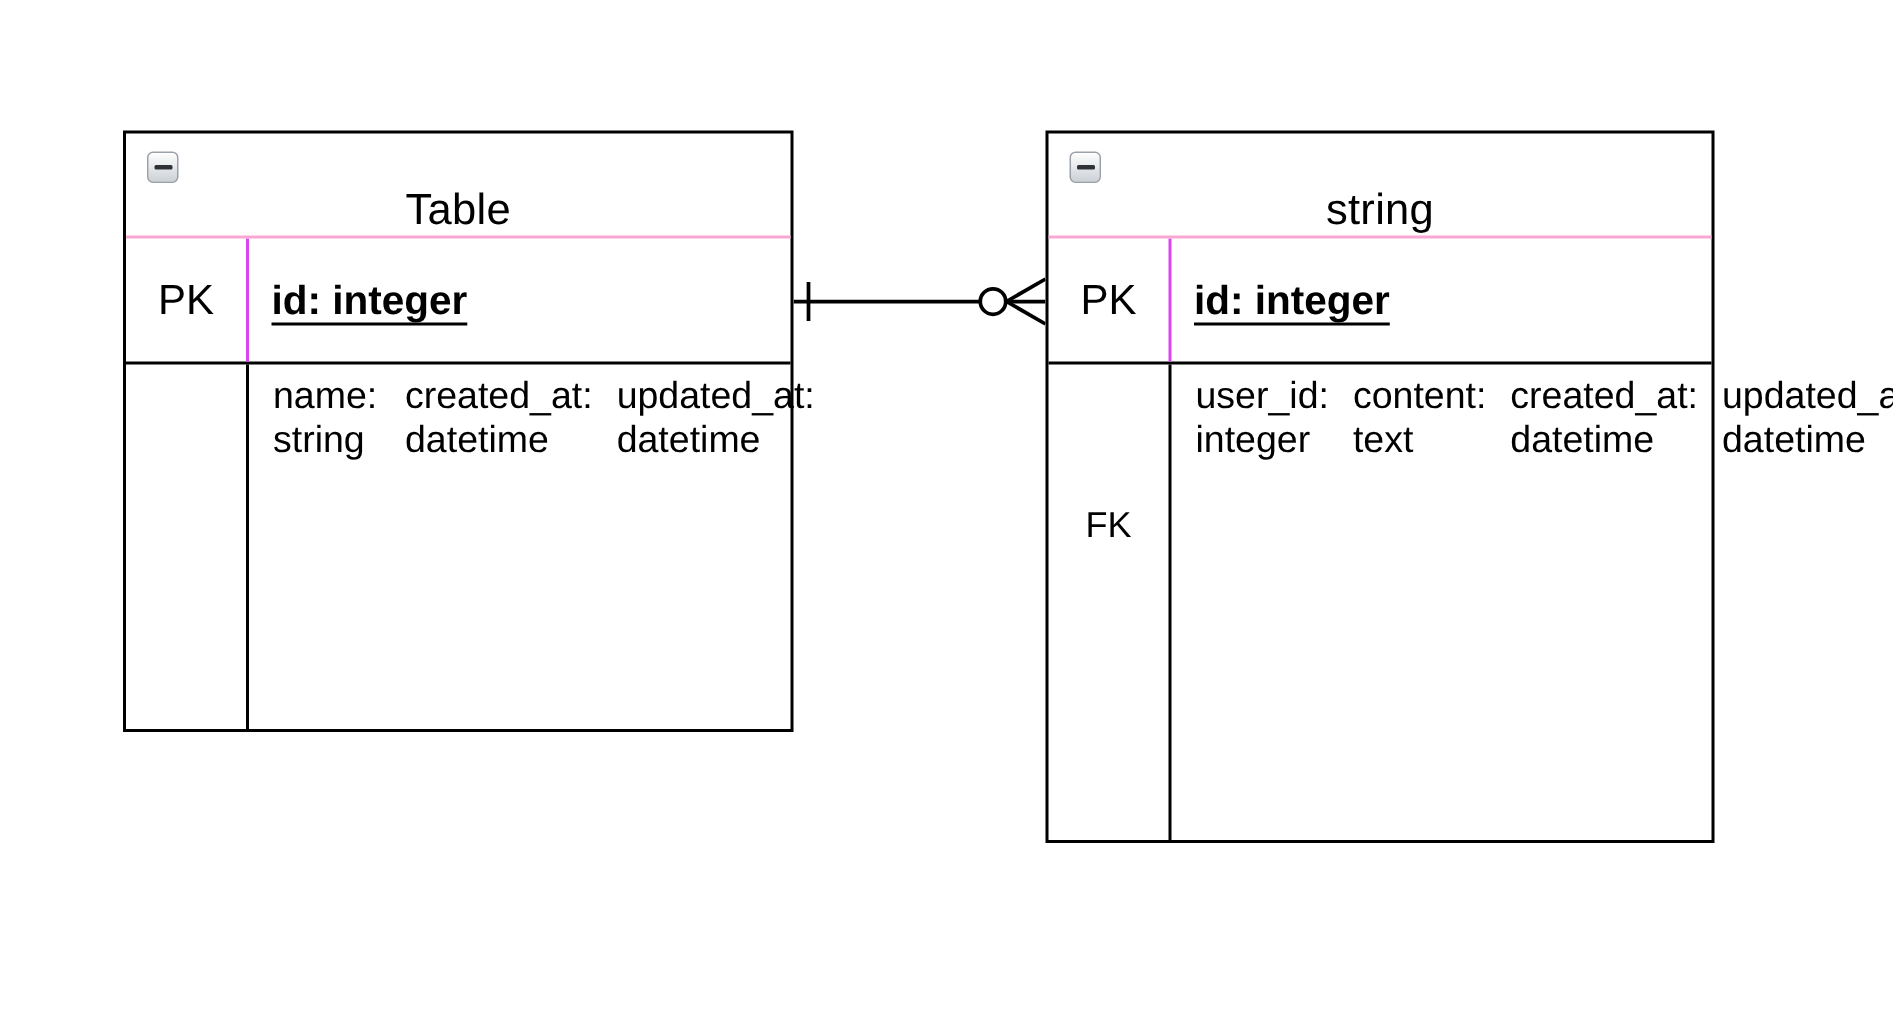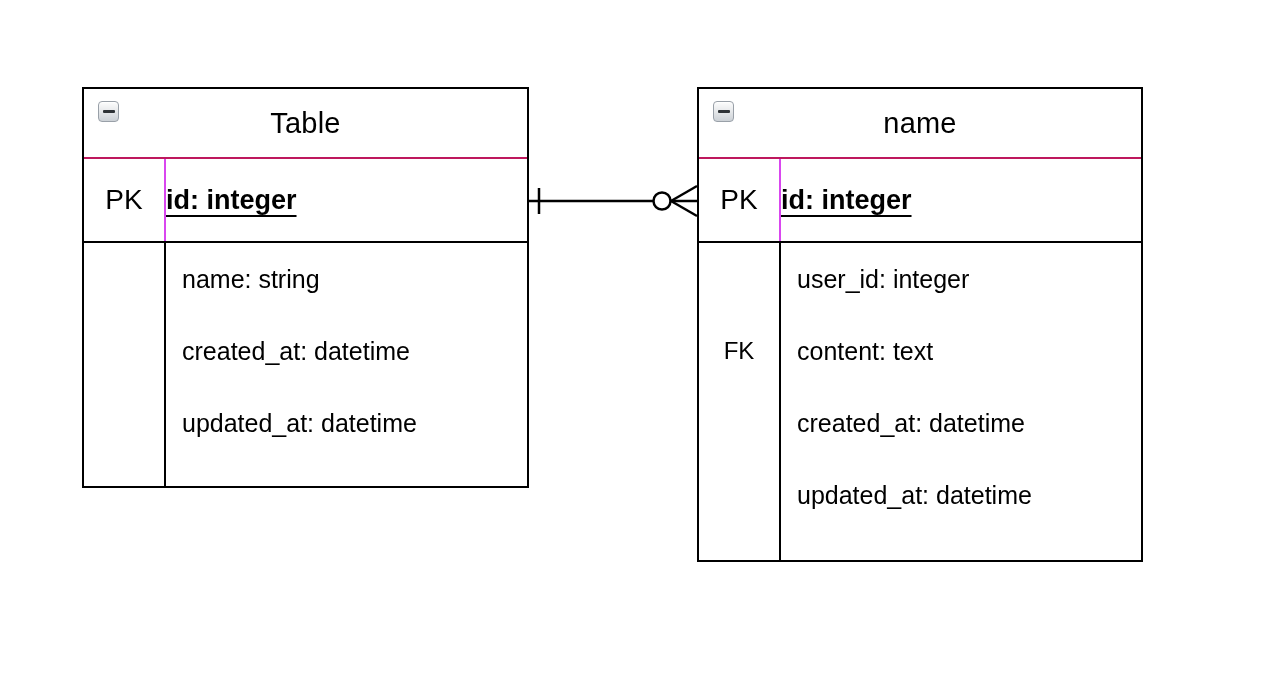--- a/index.html
+++ b/index.html
@@ -28,23 +28,23 @@
     box-sizing: border-box;
     border: 2px solid #000000;
     background: #ffffff;
     display: flex;
     flex-direction: column;
   }
   .etable-header {
     position: relative;
     height: 68px;
     flex: 0 0 68px;
-    border-bottom: 2px solid #be185d;
-    display: flex;
-    align-items: center;
+    border-bottom: 2px solid #f9a8d4;
+    display: flex;
+    align-items: flex-end;
     justify-content: center;
   }
   .etable-title {
     font-size: 29px;
     letter-spacing: 0.2px;
   }
   .collapse-btn {
     position: absolute;
     left: 14px;
     top: 12px;
@@ -80,21 +80,21 @@
     display: flex;
     align-items: center;
     justify-content: center;
     font-size: 28px;
     text-align: right;
   }
   .pk-field-cell {
     flex: 1;
     display: flex;
     align-items: center;
-    padding-left: 0;
+    padding-left: 15px;
     font-size: 27px;
     font-weight: bold;
     text-decoration: underline;
     text-decoration-thickness: 2px;
     text-underline-offset: 6px;
   }
   .etable-body {
     flex: 1;
     display: flex;
   }
@@ -109,21 +109,21 @@
     height: 72px;
     flex: 0 0 72px;
     display: flex;
     align-items: center;
     justify-content: center;
     font-size: 24px;
   }
   .field-col {
     flex: 1;
     display: flex;
-    flex-direction: column;
+    flex-direction: row;
     border-radius: 32px;
   }
   .field-col .frow {
     height: 72px;
     flex: 0 0 72px;
     display: flex;
     align-items: center;
     padding-left: 16px;
     font-size: 25px;
   }
@@ -179,21 +179,21 @@
         </div>
       </div>
     </div>
   </div>
 
   <div class="etable" id="table-1">
     <div class="etable-header">
       <button class="collapse-btn">
         <span class="minus-bar"></span>
       </button>
-      <span class="etable-title">name</span>
+      <span class="etable-title">string</span>
     </div>
     <div class="pk-row">
       <div class="key-cell">PK</div>
       <div class="pk-field-cell">id: integer</div>
     </div>
     <div class="etable-body">
       <div class="key-col">
         <div class="kcell"></div>
         <div class="kcell">FK</div>
         <div class="kcell"></div>

